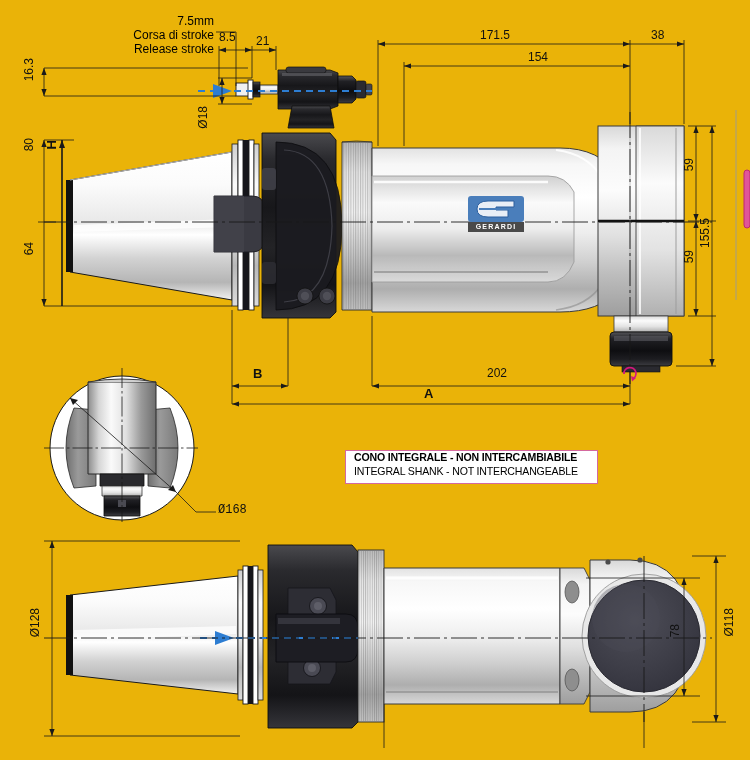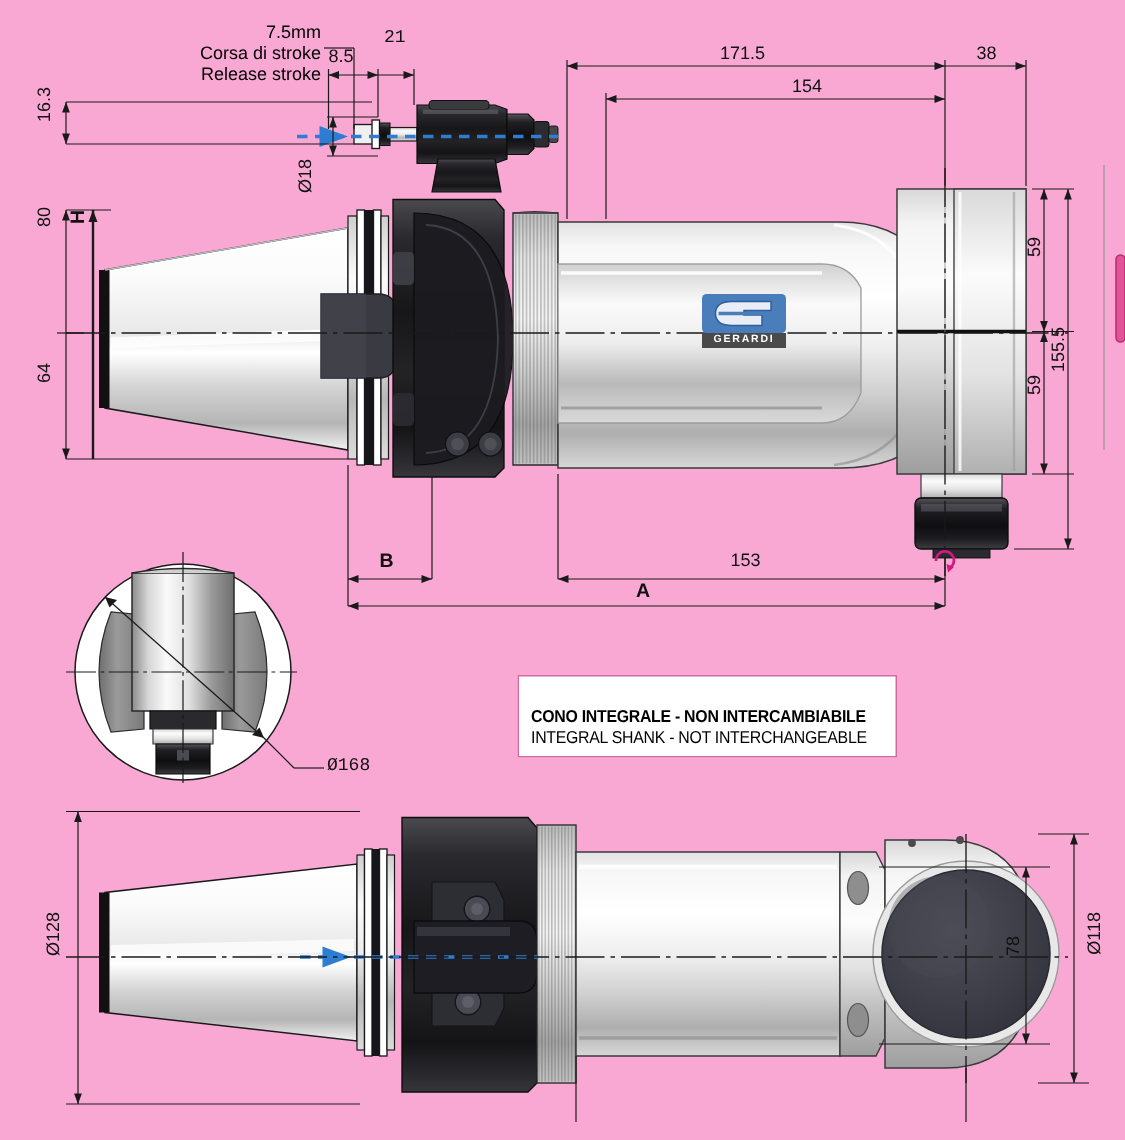--- a/index.html
+++ b/index.html
@@ -1,24 +1,24 @@
 <!DOCTYPE html>
 <html><head>
 <meta charset="utf-8">
 <style>
   html,body{margin:0;padding:0;background:#fff;}
   body{width:750px;height:760px;overflow:hidden;
        font-family:"Liberation Sans",sans-serif;color:#000;}
-  #stage{position:relative;width:750px;height:760px;background:#f9a8d4;}
+  #stage{position:relative;width:750px;height:760px;background:#eab308;}
   .abs{position:absolute;text-align:right;}
   .dimtxt{font-size:12px;color:#111;white-space:nowrap;letter-spacing:0px;}
   .dimtxt.vert{writing-mode:vertical-rl;transform:rotate(180deg);}
   .boldlbl{font-weight:bold;font-size:13px;}
   .note{font-size:12px;line-height:14px;text-align:right;white-space:nowrap;}
-  .warnbox{border:1.5px solid #d4699f;padding:21px 8px 6px 8px;background:#fff;}
+  .warnbox{border:1.5px solid #d4699f;padding:0 8px 6px 8px;background:#fff;}
   .warn1{font-weight:bold;font-size:11.5px;letter-spacing:-0.2px;
          font-family:"Liberation Sans Narrow","Liberation Sans",sans-serif;
          transform:scaleX(0.92);transform-origin:left center;white-space:nowrap;}
   .warn2{font-size:11.5px;letter-spacing:-0.2px;margin-top:2px;
          font-family:"Liberation Sans Narrow","Liberation Sans",sans-serif;
          transform:scaleX(0.92);transform-origin:left center;white-space:nowrap;}
   svg{display:block;}
   .logo-wrap{position:absolute;}
   .logo-g{background:#4a7ebb;border-radius:3px;width:56px;height:26px;
           position:relative;overflow:hidden;}
@@ -440,37 +440,37 @@
     </g>
   </svg>
 
   <div class="abs note" style="left:104px;top:14px;width:110px;">
     <div>7.5mm</div>
     <div>Corsa di stroke</div>
     <div>Release stroke</div>
   </div>
 
   <div class="abs dimtxt" style="left:219px;top:30px;">8.5</div>
-  <div class="abs dimtxt" style="left:256px;top:18px;font-family:Liberation Mono, monospace;">21</div>
+  <div class="abs dimtxt" style="left:256px;top:34px;">21</div>
   <div class="abs dimtxt" style="left:480px;top:28px;">171.5</div>
   <div class="abs dimtxt" style="left:651px;top:28px;">38</div>
   <div class="abs dimtxt" style="left:505px;top:50px;margin-left:23px;">154</div>
 
   <div class="abs dimtxt vert" style="left:22px;top:58px;">16.3</div>
   <div class="abs dimtxt vert" style="left:22px;top:138px;">80</div>
   <div class="abs dimtxt vert boldlbl" style="left:44px;top:140px;">H</div>
   <div class="abs dimtxt vert" style="left:22px;top:242px;">64</div>
   <div class="abs dimtxt vert" style="left:196px;top:106px;">Ø18</div>
 
   <div class="abs dimtxt vert" style="left:682px;top:158px;">59</div>
   <div class="abs dimtxt vert" style="left:682px;top:250px;">59</div>
   <div class="abs dimtxt vert" style="left:698px;top:218px;">155.5</div>
 
   <div class="abs dimtxt boldlbl" style="left:253px;top:366px;">B</div>
-  <div class="abs dimtxt" style="left:487px;top:366px;">153</div>
+  <div class="abs dimtxt" style="left:487px;top:366px;">202</div>
   <div class="abs dimtxt boldlbl" style="left:424px;top:386px;">A</div>
 
   <div class="abs dimtxt" style="left:218px;top:503px;font-family:Liberation Mono, monospace;">Ø168</div>
 
   <div class="abs dimtxt vert" style="left:28px;top:608px;">Ø128</div>
   <div class="abs dimtxt vert" style="left:668px;top:624px;">78</div>
   <div class="abs dimtxt vert" style="left:722px;top:608px;">Ø118</div>
 
   <div class="logo-wrap" style="left:468px;top:196px;">
     <div class="logo-g">

